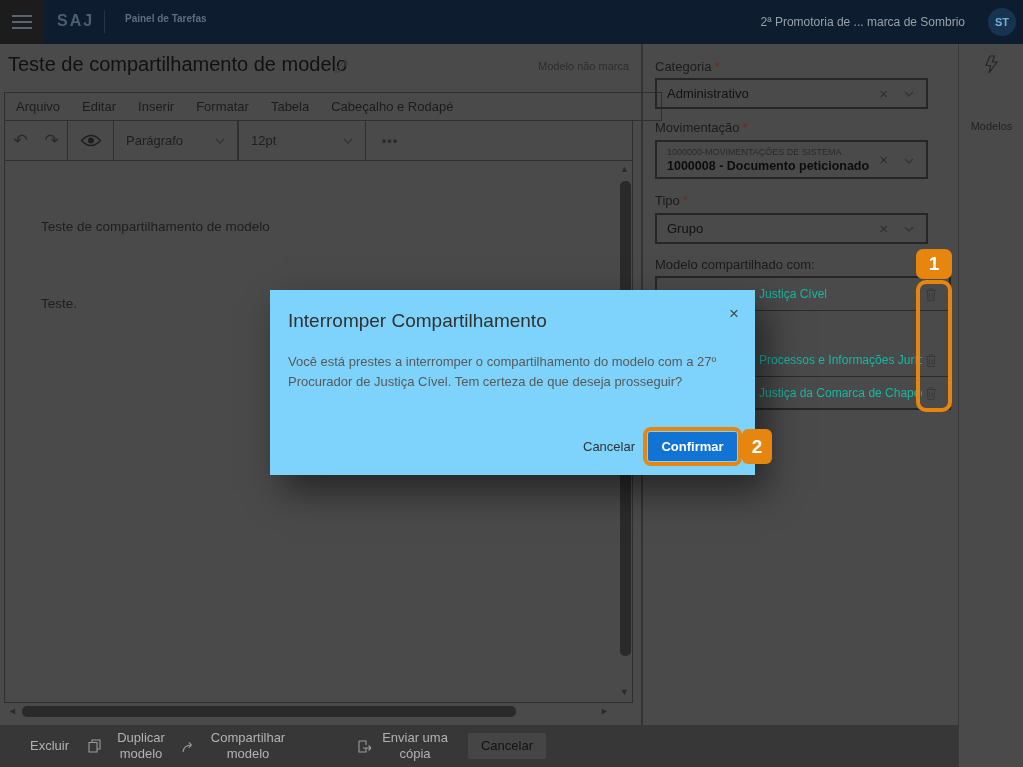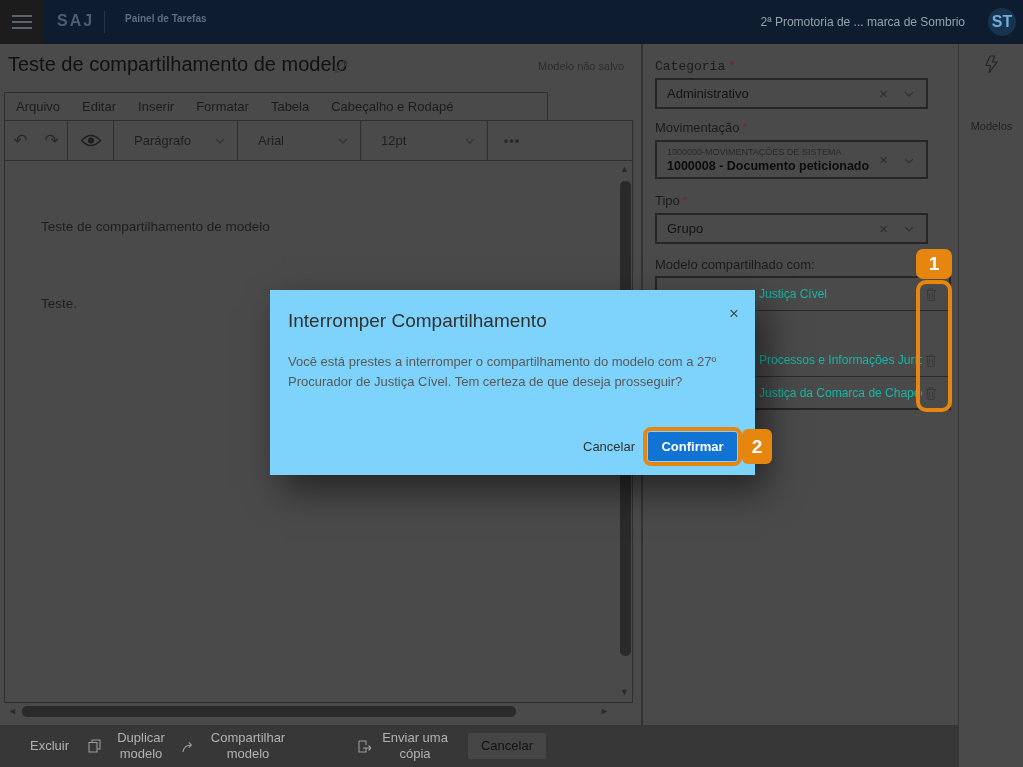--- a/index.html
+++ b/index.html
@@ -8,56 +8,56 @@
   .abs{position:absolute;}
   
   #topbar{left:0;top:0;width:1023px;height:44px;background:#0d1c2e;}
   #hamburger{left:0;top:0;width:44px;height:44px;background:#1c1c1c;cursor:pointer;}
   #hamburger span{position:absolute;left:12px;width:20px;height:2px;background:#5a646e;}
   #logo{left:57px;top:12px;font-size:16px;font-weight:bold;color:#4d5e72;letter-spacing:2px;}
   #topdiv{left:104px;top:11px;width:1px;height:22px;background:#24364a;}
   #apptitle{left:117px;top:13px;font-size:10px;font-weight:bold;color:#5d6e80;margin-left:8px;}
   #context{right:58px;top:15px;font-size:12px;color:#98a1ab;}
   #avatar{left:988px;top:8px;width:28px;height:28px;border-radius:50%;background:#163450;
-          color:#75add9;font-size:16px;font-weight:bold;text-align:center;line-height:28px;}
+          color:#75add9;font-size:11px;font-weight:bold;text-align:center;line-height:28px;}
   
   #pagetitle{left:8px;top:53px;font-size:20px;color:#111;}
   #pencil{left:334px;top:59px;}
   #savestatus{left:538px;top:60px;font-size:11px;color:#2d2d2d;}
   
   .panelbox{border:1px solid #2f2f2f;box-sizing:border-box;}
-  #menubar{left:4px;top:92px;width:544px;height:29px;display:flex;align-items:flex-start;}
+  #menubar{left:4px;top:92px;width:658px;height:29px;display:flex;align-items:flex-start;}
   #menubar .mi{padding:0 11px;font-size:13px;color:#1c1c1c;line-height:27px;cursor:default;}
   #toolbar{left:4px;top:120px;width:629px;height:41px;display:flex;align-items:stretch;}
   .tsep{width:1px;background:#2f2f2f;}
   .tbtn{display:flex;align-items:center;justify-content:center;color:#2a2a2a;}
   #undo,#redo{width:31px;font-size:17px;}
   #eyewrap{width:45px;}
   .dd{position:relative;display:flex;align-items:center;}
-  .dd .ddlabel{margin-left:20px;font-size:13px;color:#1f1f1f;}
+  .dd .ddlabel{margin-left:12px;font-size:13px;color:#1f1f1f;}
   .dd svg{position:absolute;right:11px;top:16px;}
   #dd-paragraph{width:123px;} #dd-font{width:122px;} #dd-size{width:126px;}
   #more{width:48px;font-weight:bold;font-size:13px;letter-spacing:1px;}
   #doc{left:4px;top:160px;width:629px;height:543px;}
   #docline1{left:36px;top:58px;font-size:13.5px;color:#1e1e1e;}
   #docline2{left:36px;top:135px;font-size:13.5px;color:#1e1e1e;}
   .sbglyph{color:#2a2a2a;font-size:9px;line-height:9px;}
   #vthumb{left:615px;top:20px;width:11px;height:475px;border-radius:5px;background:#2a2a2a;}
   #vup{left:615px;top:4px;} #vdown{left:615px;top:527px;}
   #hleft{left:8px;top:707px;} #hright{left:600px;top:707px;}
   #hthumb{left:22px;top:706px;width:494px;height:11px;border-radius:5px;background:#2a2a2a;}
   #paneldiv{left:641px;top:44px;width:2px;height:723px;background:#333;}
   
   .flabel{font-size:13px;color:#1b1b1b;}
   .req{color:#7c2226;padding-left:3px;}
   .fbox{left:655px;width:273px;border:2px solid #262626;box-sizing:border-box;}
   .fval{position:absolute;left:10px;top:0;font-size:13px;color:#121212;}
   .fclear{position:absolute;right:38px;font-size:15px;color:#2e2e2e;cursor:pointer;}
   .fchev{position:absolute;right:11px;cursor:pointer;}
-  #lbl-categoria{left:655px;top:59px;font-family:Liberation Mono, monospace;} #box-categoria{top:78px;height:31px;}
+  #lbl-categoria{left:655px;top:59px;} #box-categoria{top:78px;height:31px;}
   #box-categoria .fval,#box-categoria .fclear{line-height:27px;}
   #box-categoria .fchev{top:10px;}
   #lbl-mov{left:655px;top:120px;} #box-mov{top:140px;height:39px;}
   #mov-group{position:absolute;left:10px;top:5px;font-size:9px;color:#2a2a2a;}
   #mov-val{position:absolute;left:10px;top:17px;font-size:12.5px;font-weight:bold;color:#0c0c0c;}
   #box-mov .fclear{line-height:35px;} #box-mov .fchev{top:15px;}
   #lbl-tipo{left:655px;top:193px;} #box-tipo{top:213px;height:31px;}
   #box-tipo .fval,#box-tipo .fclear{line-height:27px;} #box-tipo .fchev{top:10px;}
   #lbl-shared{left:655px;top:257px;}
   #sharedlist{left:655px;top:276px;width:296px;height:134px;border:2px solid #262626;box-sizing:border-box;}
@@ -117,21 +117,21 @@
     <div id="context" class="abs">2ª Promotoria de ... marca de Sombrio</div>
     <div id="avatar" class="abs">ST</div>
   </div>
 
   <div id="pagetitle" class="abs">Teste de compartilhamento de modelo</div>
   <div id="pencil" class="abs">
     <svg width="15" height="15" viewBox="0 0 15 15">
         <path d="M1.5 13.5l1-3.6L11 1.4l2.6 2.6L5.1 12.5zM9.6 2.8l2.6 2.6" stroke="#3c3c3c" stroke-width="1.2" fill="none"></path>
       </svg>
   </div>
-  <div id="savestatus" class="abs">Modelo não salvo</div>
+  <div id="savestatus" class="abs">Modelo não marca</div>
 
   <div id="menubar" class="abs panelbox">
     <div class="mi">Arquivo</div>
     <div class="mi">Editar</div>
     <div class="mi">Inserir</div>
     <div class="mi">Formatar</div>
     <div class="mi">Tabela</div>
     <div class="mi">Cabeçalho e Rodapé</div>
   </div>
 
@@ -146,26 +146,20 @@
         </svg>
     </div>
     <div class="tsep"></div>
     <div id="dd-paragraph" class="dd">
       <span class="ddlabel">Parágrafo</span>
       <svg width="12" height="8" viewBox="0 0 12 8">
           <path d="M2 2l4 4 4-4" stroke="#333" stroke-width="1.3" fill="none"></path>
         </svg>
     </div>
     <div class="tsep"></div>
-    <div id="dd-font" class="dd">
-      <span class="ddlabel">Arial</span>
-      <svg width="12" height="8" viewBox="0 0 12 8">
-          <path d="M2 2l4 4 4-4" stroke="#333" stroke-width="1.3" fill="none"></path>
-        </svg>
-    </div>
     <div class="tsep"></div>
     <div id="dd-size" class="dd">
       <span class="ddlabel">12pt</span>
       <svg width="12" height="8" viewBox="0 0 12 8">
           <path d="M2 2l4 4 4-4" stroke="#333" stroke-width="1.3" fill="none"></path>
         </svg>
     </div>
     <div class="tsep"></div>
     <div id="more" class="tbtn">•••</div>
   </div>

